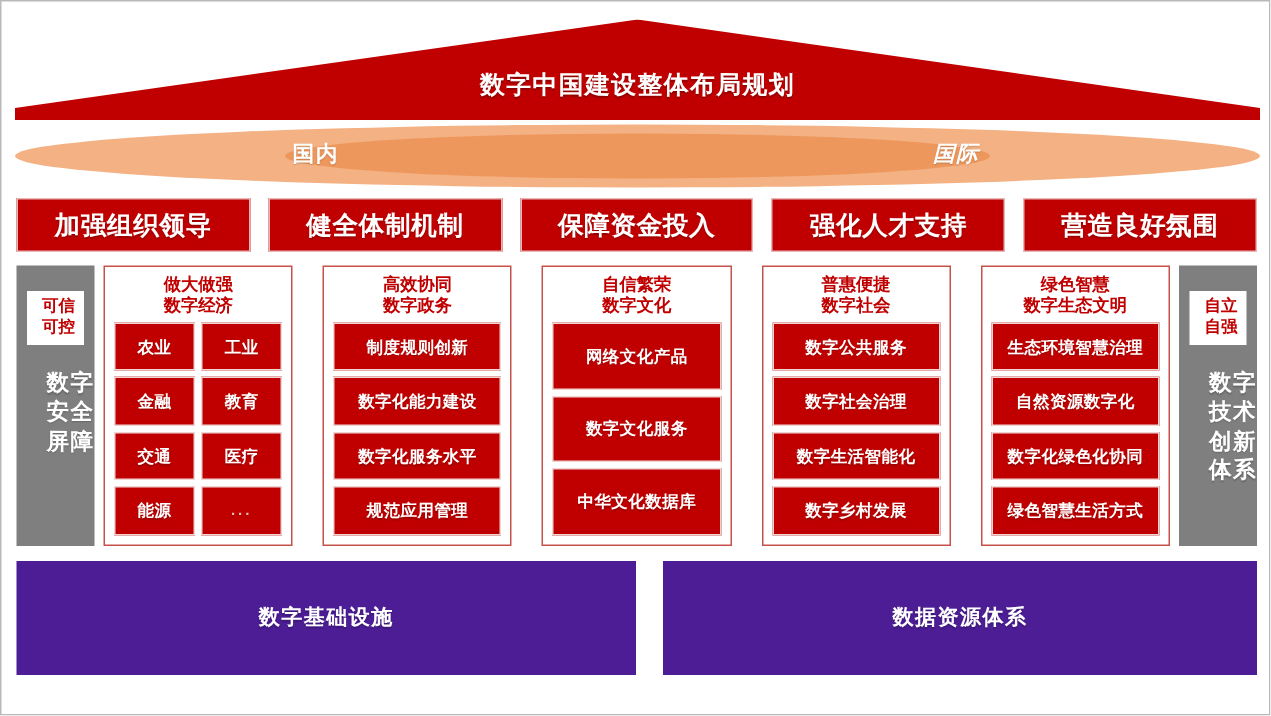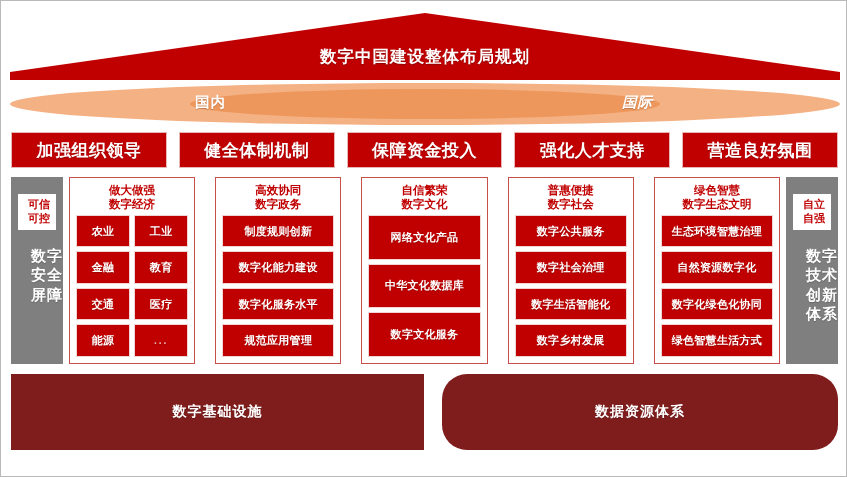--- a/index.html
+++ b/index.html
@@ -151,30 +151,30 @@
   .chip.small { font-size: 11px; }
   .chip.muted { color: #e7b6b6; font-size: 10px; letter-spacing: 2px; }
 
   
   .foundation {
     position: absolute; left: 10px; top: 373px;
     width: 827px; height: 76px;
     display: flex; gap: 18px;
   }
   .found-box {
-    background: #7f1d1d;
+    background: #4c1d95;
     display: flex; align-items: center; justify-content: center;
     color: #ffffff;
     font-size: 14px;
     font-weight: bold;
     letter-spacing: 1px;
     text-shadow: 0 1px 1px rgba(0,0,0,.2);
   }
   .found-box.left  { flex: 0 0 413px; }
-  .found-box.right { flex: 1 1 auto; border-radius: 25px; }
+  .found-box.right { flex: 1 1 auto; }
 </style>
 </head>
 <body>
 
 <div id="slide">
 
   <div class="roof-wrap">
     <svg viewBox="0 0 830 67" preserveAspectRatio="none" aria-hidden="true">
       <polygon points="415,0 830,59 830,67 0,67 0,59" fill="#C00000"></polygon>
     </svg>
@@ -234,22 +234,22 @@
           <div class="chip">数字化服务水平</div>
           <div class="chip">规范应用管理</div>
         </div>
       </div>
 
       <div class="pillar-col">
         <div class="col-head">自信繁荣
 数字文化</div>
         <div class="col-items">
           <div class="chip">网络文化产品</div>
+          <div class="chip">数字文化服务</div>
           <div class="chip">中华文化数据库</div>
-          <div class="chip">数字文化服务</div>
         </div>
       </div>
 
       <div class="pillar-col">
         <div class="col-head">普惠便捷
 数字社会</div>
         <div class="col-items">
           <div class="chip">数字公共服务</div>
           <div class="chip">数字社会治理</div>
           <div class="chip">数字生活智能化</div>

